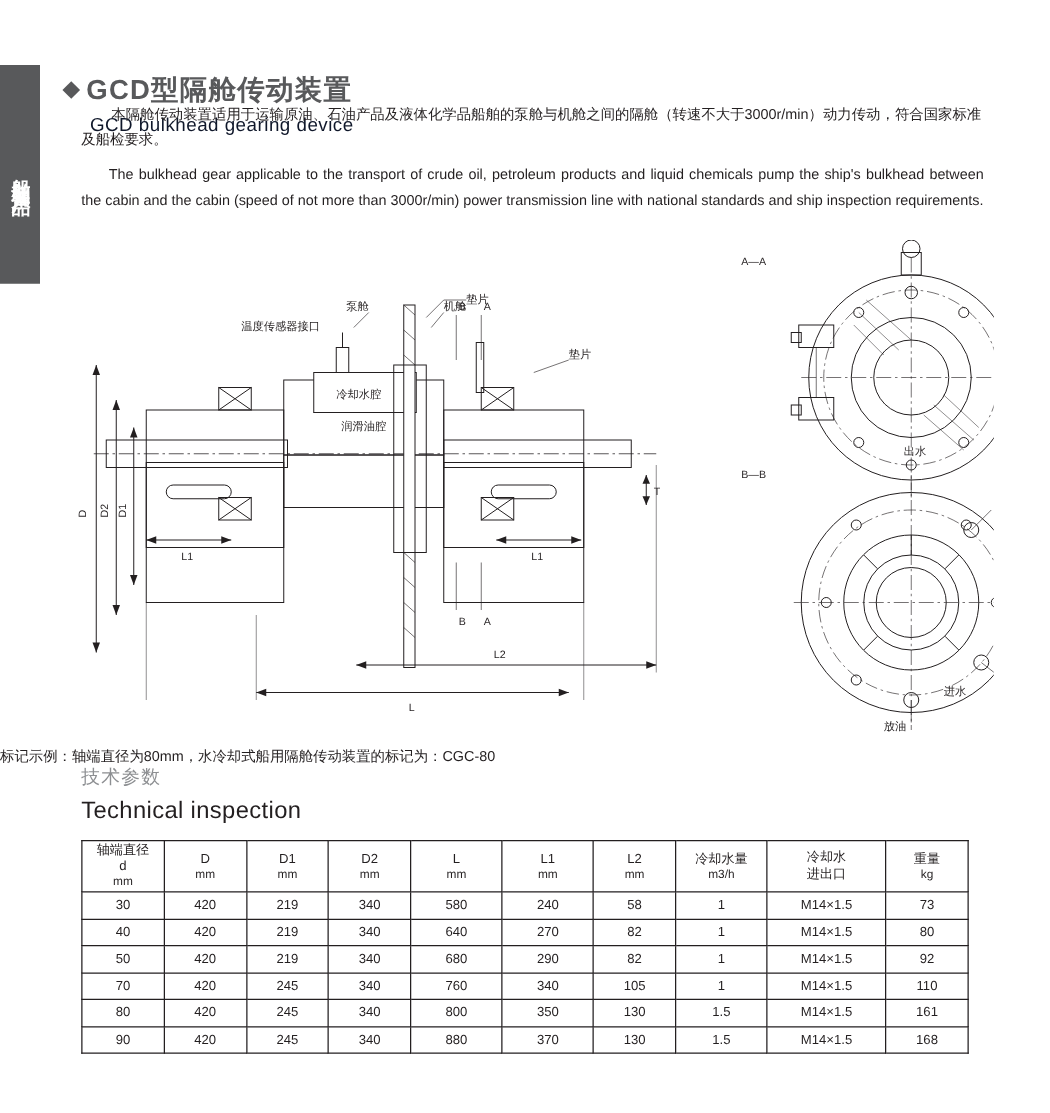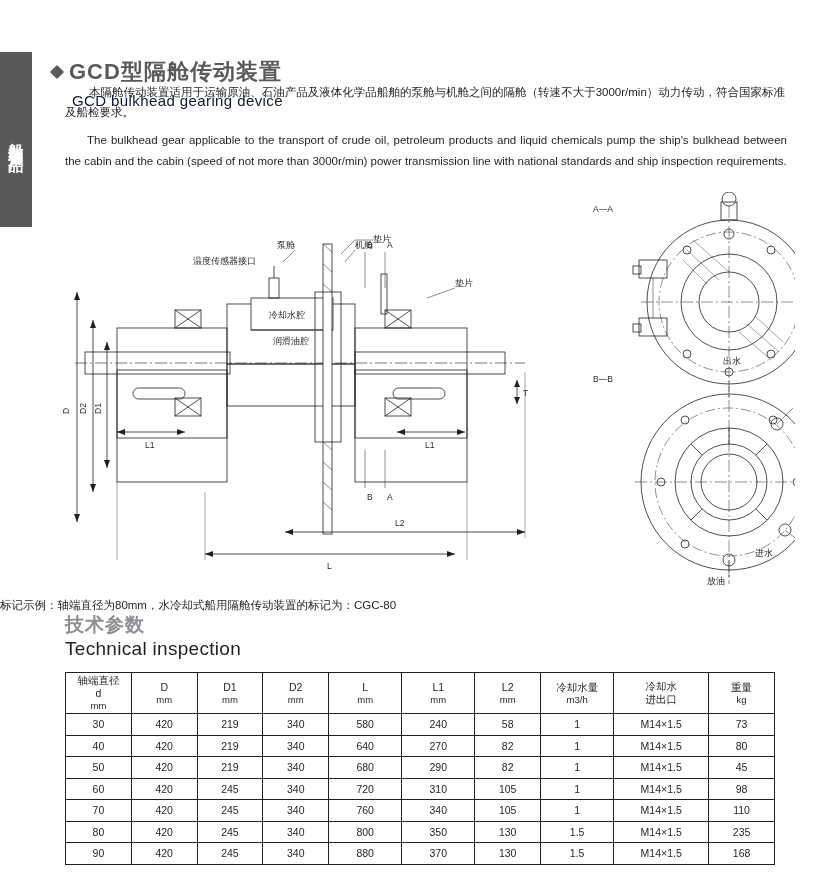--- a/index.html
+++ b/index.html
@@ -99,22 +99,22 @@
     top: 598px;
     width: 840px;
     text-align: left;
     font-size: 11.5px;
     color: #231f20;
   }
   .tech-cn {
     position: absolute;
     left: 65px;
     top: 612px;
-    font-size: 19px;
-    font-weight: bold;
+    font-size: 15px;
+    font-weight: normal;
     color: #8d8f92;
     letter-spacing: 1px;
   }
   .tech-en {
     position: absolute;
     left: 65px;
     top: 638px;
     font-size: 19px;
     color: #231f20;
     letter-spacing: 0.3px;
@@ -444,33 +444,21 @@
     <tr>
       <td>50</td>
       <td>420</td>
       <td>219</td>
       <td>340</td>
       <td>680</td>
       <td>290</td>
       <td>82</td>
       <td>1</td>
       <td>M14×1.5</td>
-      <td>45</td>
-    </tr>
-    <tr>
-      <td>60</td>
-      <td>420</td>
-      <td>245</td>
-      <td>340</td>
-      <td>720</td>
-      <td>310</td>
-      <td>105</td>
-      <td>1</td>
-      <td>M14×1.5</td>
-      <td>98</td>
+      <td>92</td>
     </tr>
     <tr>
       <td>70</td>
       <td>420</td>
       <td>245</td>
       <td>340</td>
       <td>760</td>
       <td>340</td>
       <td>105</td>
       <td>1</td>
@@ -480,21 +468,21 @@
     <tr>
       <td>80</td>
       <td>420</td>
       <td>245</td>
       <td>340</td>
       <td>800</td>
       <td>350</td>
       <td>130</td>
       <td>1.5</td>
       <td>M14×1.5</td>
-      <td>235</td>
+      <td>161</td>
     </tr>
     <tr>
       <td>90</td>
       <td>420</td>
       <td>245</td>
       <td>340</td>
       <td>880</td>
       <td>370</td>
       <td>130</td>
       <td>1.5</td>

